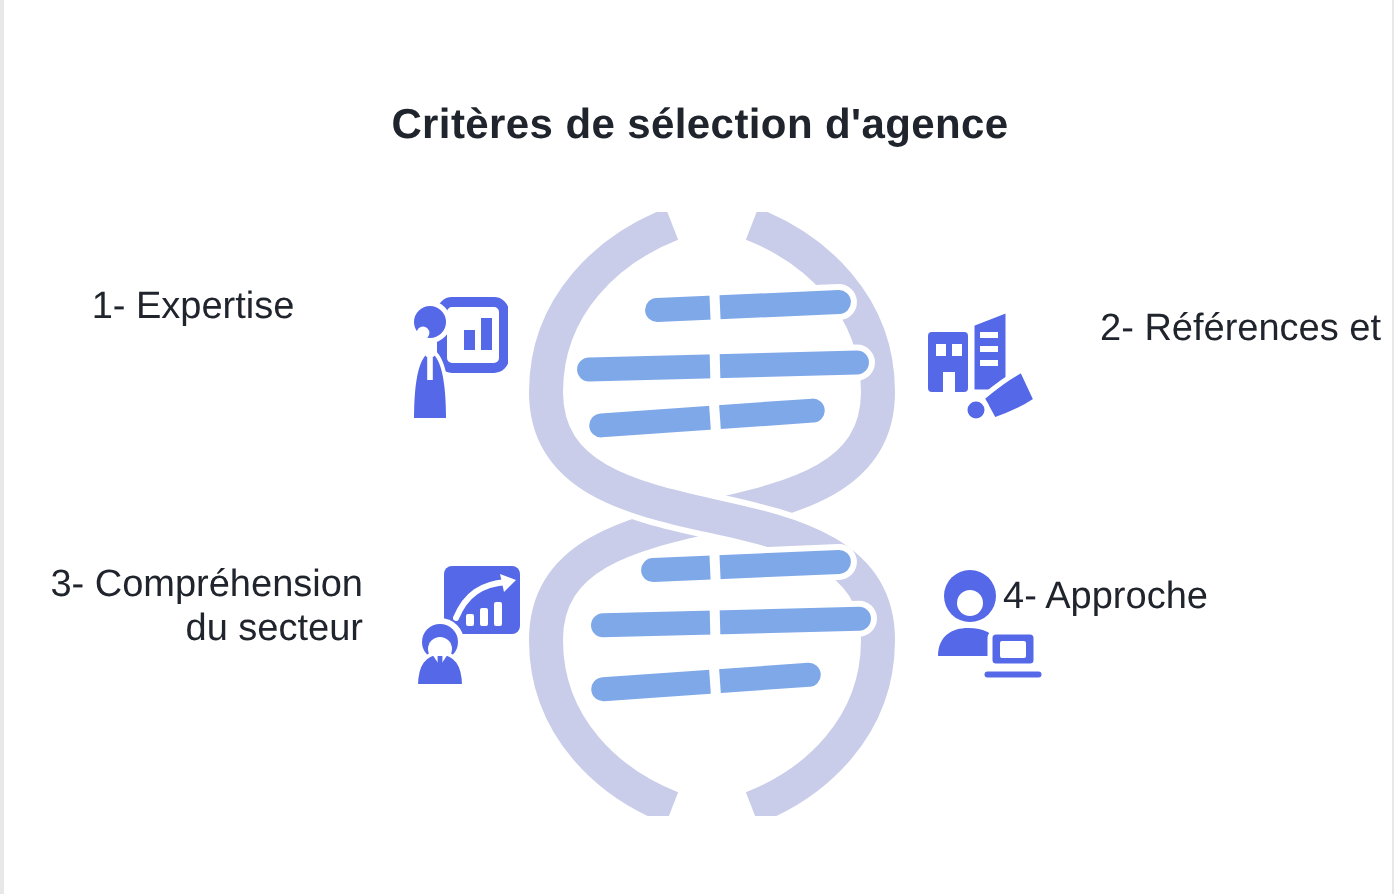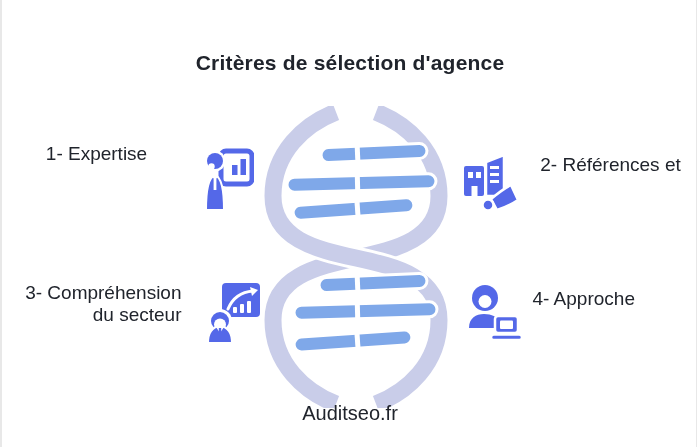--- a/index.html
+++ b/index.html
@@ -19,23 +19,23 @@
     position:absolute;top:51px;left:0;width:697px;text-align:center;
     font-size:21px;font-weight:700;letter-spacing:.2px;
   }
   .footer{
     position:absolute;top:402px;left:0;width:697px;text-align:center;
     font-size:20px;font-weight:400;
   }
   .label{font-size:19px;line-height:22px;font-weight:400;}
   .item{position:absolute;}
   .item-1-text{top:143px;right:504px;width:190px;text-align:center;}
-  .item-2-text{top:154px;left:529px;width:160px;text-align:center;}
+  .item-2-text{top:154px;left:529px;width:160px;text-align:right;}
   .item-3-text{top:282px;right:514px;width:200px;text-align:right;}
-  .item-4-text{top:288px;left:531px;width:160px;text-align:left;}
+  .item-4-text{top:288px;left:500px;width:160px;text-align:left;}
   .icon-box{position:absolute;}
   .icon-1{top:146px;left:202px;width:50px;height:64px;}
   .icon-2{top:152px;left:461px;width:57px;height:61px;}
   .icon-3{top:283px;left:205px;width:53px;height:60px;}
   .icon-4{top:285px;left:466px;width:54px;height:60px;}
   .dna{position:absolute;top:106px;left:259px;width:190px;height:302px;}
   svg{display:block;width:100%;height:100%;}
 </style>
 </head>
 <body>
@@ -144,15 +144,14 @@
       <path d="M 1,43 C 1,33 8,29 16,29 C 24,29 29,32 31,36 L 31,43 Z" fill="var(--icon)"></path>
       <rect x="27" y="31" width="23" height="17" rx="3" fill="var(--icon)" stroke="#fff" stroke-width="2.5"></rect>
       <rect x="32" y="35.5" width="13" height="8.5" rx="1" fill="#fff"></rect>
       <rect x="23" y="49.5" width="31" height="5.5" rx="2.75" fill="var(--icon)" stroke="#fff" stroke-width="2.5"></rect>
     </svg>
   </div>
   <div class="item item-4-text label">
     <div>4- Approche</div>
   </div>
 
-  <div class="footer">Auditseo.fr</div>
 
 </div>
 
 </body></html>

